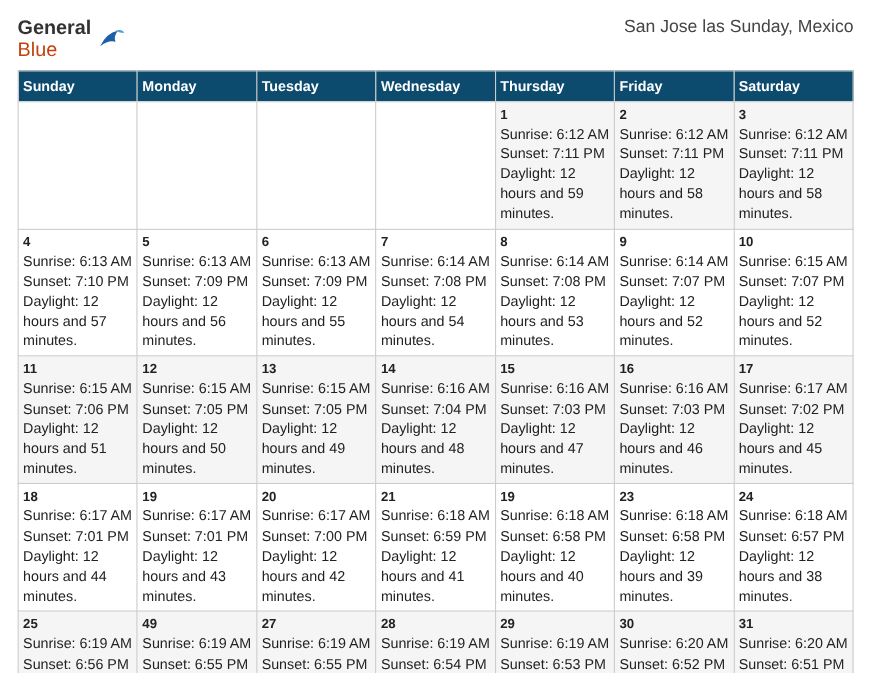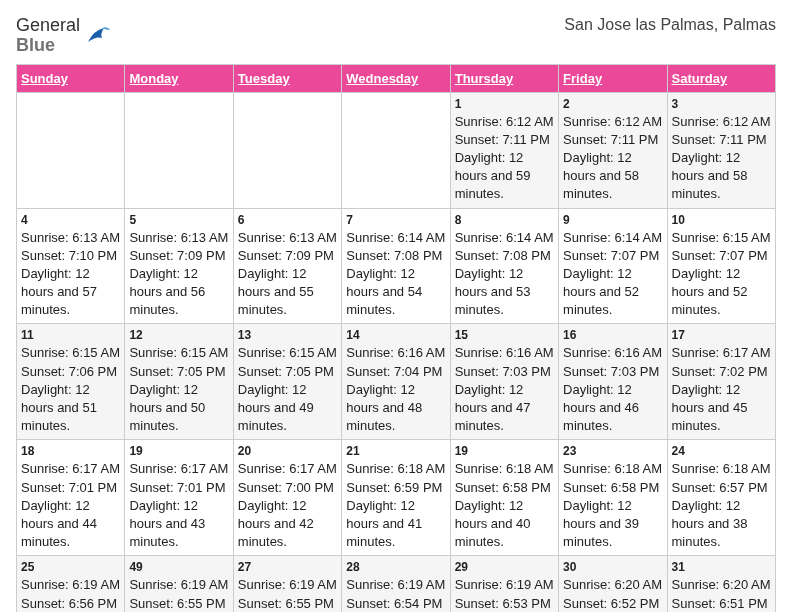--- a/index.html
+++ b/index.html
@@ -41,23 +41,22 @@
     .subtitle {
       font-size: 16px;
       color: #444;
     }
     table {
       width: 100%;
       border-collapse: collapse;
       table-layout: fixed;
     }
     thead tr {
-      background: #ec4899;
+      background: #0c4a6e;
       color: #fff;
-      text-decoration: underline;
     }
     thead th {
       padding: 6px 4px;
       font-size: 13px;
       font-weight: bold;
       text-align: left;
       border: 1px solid #ccc;
     }
     tbody tr {
       vertical-align: top;
@@ -85,30 +84,30 @@
     .empty-cell {
       background: #fff !important;
     }
   </style>
 </head>
 <body>
 
 <div class="header">
   <div class="logo">
     <div class="logo-text">
-      <span style="font-size:18px;font-weight:normal;color:#333;">General</span>
-      <span style="font-size:18px;font-weight:bold;color:#737373;">Blue</span>
+      <span style="font-size:18px;font-weight:bold;color:#333;">General</span>
+      <span style="font-size:18px;font-weight:normal;color:#c2410c;">Blue</span>
     </div>
     <svg class="logo-bird" viewBox="0 0 28 28" xmlns="http://www.w3.org/2000/svg">
       <path d="M4 20 Q10 8 20 6 Q16 12 18 16 Q12 14 4 20Z" fill="#1a5fa8"></path>
       <path d="M18 6 Q24 4 26 8 Q22 8 18 6Z" fill="#4a9fd4"></path>
     </svg>
   </div>
   <div class="title-block">
-    <div class="subtitle">San Jose las Palmas, Palmas</div>
+    <div class="subtitle">San Jose las Sunday, Mexico</div>
   </div>
 </div>
 
 <table>
   <thead>
     <tr>
     <th>Sunday</th>
         <th>Monday</th>
         <th>Tuesday</th>
         <th>Wednesday</th>

